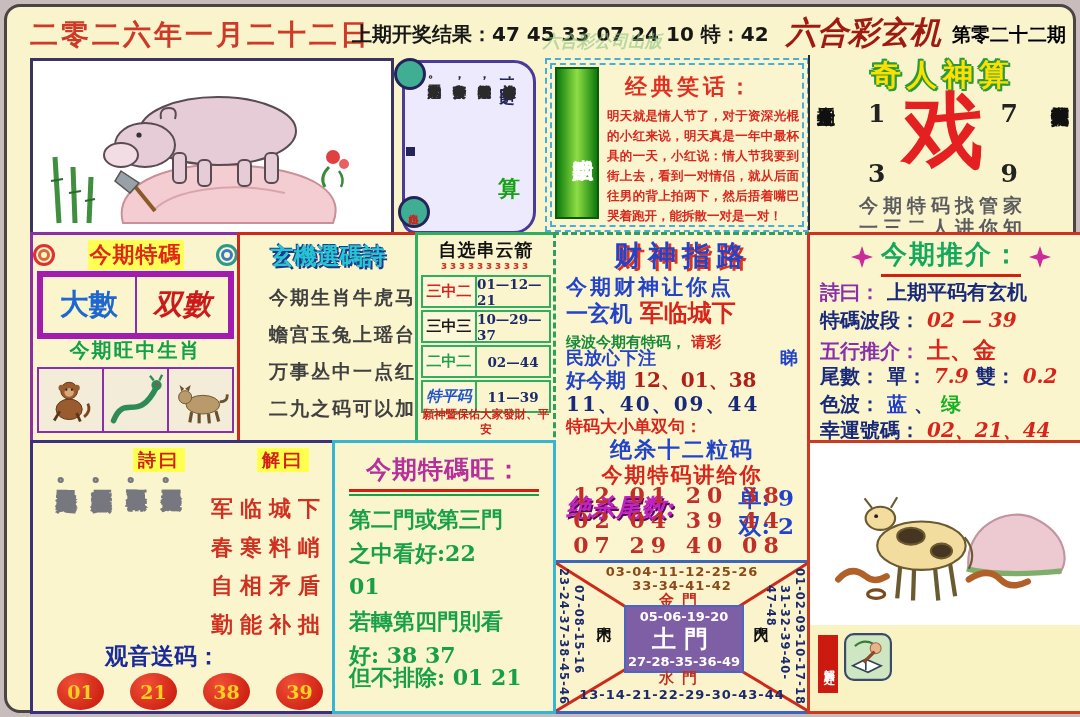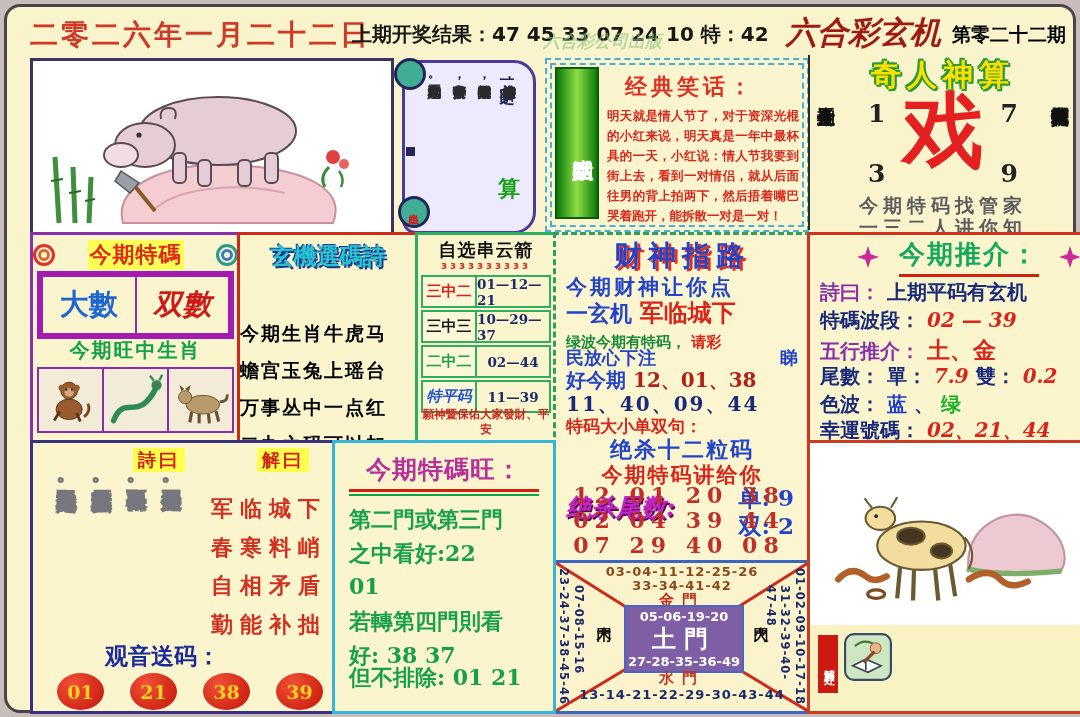--- a/index.html
+++ b/index.html
@@ -72,22 +72,22 @@
   .sp-cell+.sp-cell{border-left:2px solid #8a2fa8;}
   .sp-green{position:absolute;left:0;right:0;top:102px;text-align:center;font-size:20px;color:#12a048;font-weight:bold;letter-spacing:2px;}
   .sp-animals{position:absolute;left:4px;right:4px;top:132px;height:62px;display:flex;border:2px solid #8a2fa8;}
   .sp-an{flex:1;display:flex;align-items:center;justify-content:center;background:#f3ecd8;}
   .sp-an+.sp-an{border-left:2px solid #8a2fa8;}
 
   
   .poembox{left:237px;top:232px;width:176px;height:206px;border:3px solid #cc2a1a;background:#faf5cd;}
   .pb-title{position:absolute;left:0;right:0;top:6px;text-align:center;font-size:23px;font-weight:bold;color:#27c4d4;
             font-family:"DejaVu Serif",serif;text-shadow:2px 2px 0 #1a3a8a, -1px -1px 0 #1a3a8a;}
-  .pb-lines{position:absolute;left:0;right:0;top:44px;text-align:left;font-size:19px;font-weight:bold;color:#000000;
-            line-height:1.95;font-family:"DejaVu Serif",serif;letter-spacing:2px;margin-top:36px;}
+  .pb-lines{position:absolute;left:0;right:0;top:44px;text-align:right;font-size:19px;font-weight:bold;color:#404040;
+            line-height:1.95;font-family:"DejaVu Serif",serif;letter-spacing:2px;}
 
   
   .arrowbox{left:415px;top:232px;width:136px;height:206px;border:3px solid #2fae62;background:#faf5cd;}
   .ab-title{position:absolute;left:0;right:0;top:3px;text-align:center;font-size:18px;font-weight:bold;color:#111;
             font-family:"DejaVu Serif",serif;letter-spacing:1px;}
   .ab-squig{position:absolute;left:0;right:0;top:24px;text-align:center;font-size:11px;color:#d03020;font-weight:bold;letter-spacing:3px;}
   .ab-rows{position:absolute;left:3px;right:3px;top:40px;}
   .ab-row{display:flex;height:33px;margin-bottom:2px;}
   .ab-l{width:52px;border:2px solid #2fae62;display:flex;align-items:center;justify-content:center;
         font-size:15px;font-weight:bold;font-family:"DejaVu Serif",serif;background:#fbf7d8;}
@@ -119,21 +119,21 @@
   .g-wood{position:absolute;font-size:15px;font-weight:bold;color:#111;font-family:"DejaVu Serif",serif;}
   .g-center{position:absolute;left:68px;top:42px;width:116px;height:64px;background:#7e5fa6;border:2px solid #4a66c0;}
   .g-ct{position:absolute;left:0;right:0;top:2px;text-align:center;color:#fff;font-size:13px;font-weight:bold;}
   .g-earth{position:absolute;left:0;right:0;top:16px;text-align:center;color:#fff;font-size:24px;font-weight:bold;
            font-family:"DejaVu Serif",serif;letter-spacing:8px;}
   .g-cb{position:absolute;left:0;right:0;bottom:2px;text-align:center;color:#fff;font-size:13px;font-weight:bold;}
   .g-bottomnum{font-size:13px;color:#1a2a6a;letter-spacing:1px;}
 
   
   .rec{left:807px;top:232px;width:271px;height:206px;border:3px solid #d23020;background:#faf5cd;border-radius:3px;}
-  .rec-title{position:absolute;left:0;right:0;top:2px;display:flex;align-items:center;justify-content:flex-end;gap:20px;margin-left:41px;}
+  .rec-title{position:absolute;left:0;right:0;top:2px;display:flex;align-items:center;justify-content:flex-start;gap:8px;margin-left:41px;}
   .rec-title .t{font-size:26px;font-weight:bold;color:#13a85c;font-family:"DejaVu Serif",serif;letter-spacing:2px;
                 border-bottom:3px solid #d02010;padding-bottom:2px;}
   .rec-l{position:absolute;left:10px;right:6px;font-size:20px;font-weight:bold;font-family:"DejaVu Serif",serif;white-space:nowrap;}
   .purple{color:#8a2faa;} .ditalic{font-style:italic;color:#d8241a;}
   .cblue{color:#1a3ad0;} .cgreen{color:#16b020;}
 
   
   .blbox{left:30px;top:440px;width:300px;height:268px;border:3px solid #3a3080;background:#faf5cd;}
   .p2-title{position:absolute;left:100px;top:5px;background:#ffff4d;color:#d02018;font-size:18px;font-weight:bold;
             padding:0 5px;letter-spacing:3px;font-family:"DejaVu Serif",serif;}

